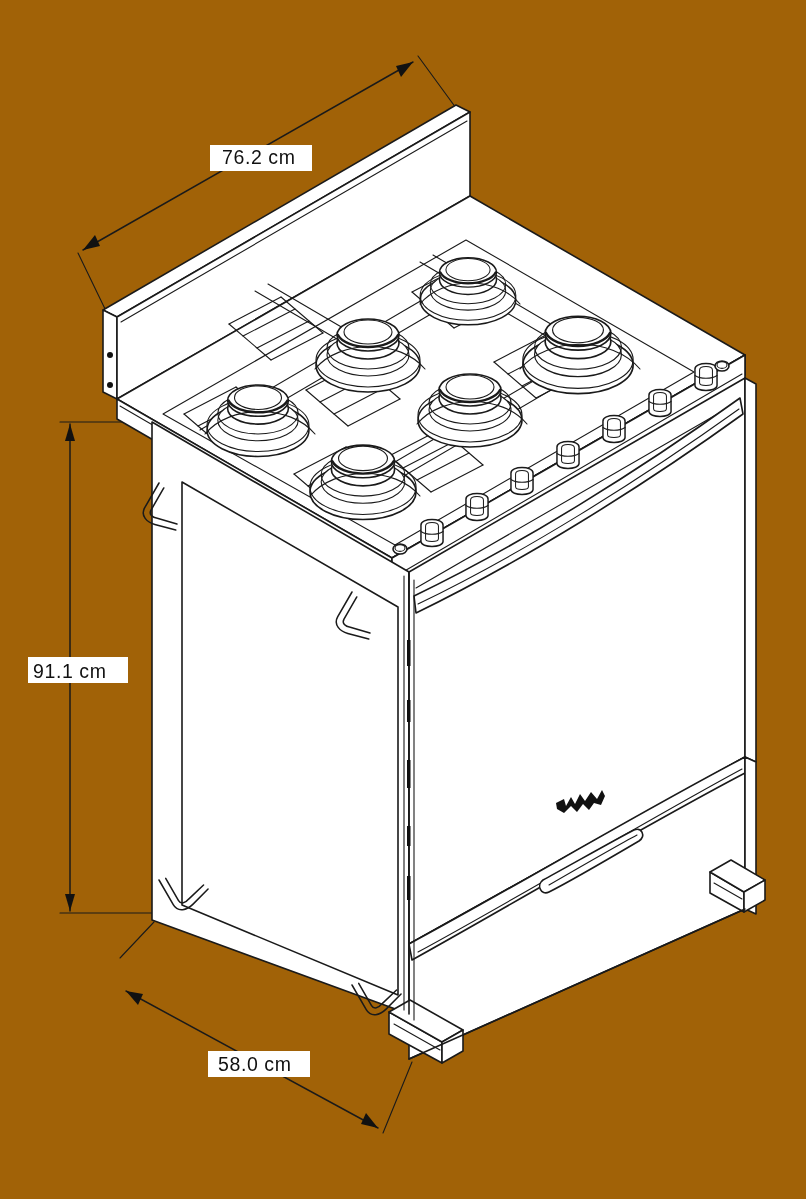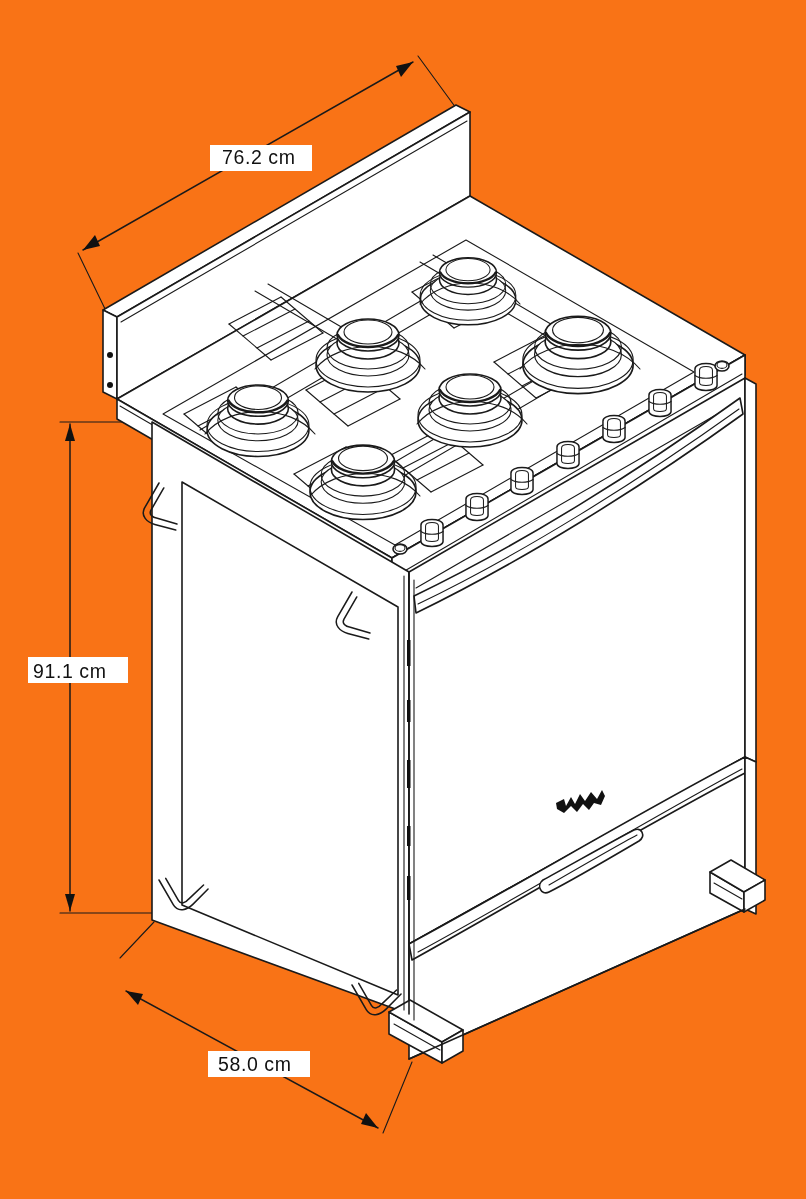--- a/index.html
+++ b/index.html
@@ -10,21 +10,21 @@
   body {
     width: 806px;
     height: 1199px;
     font-family: "Liberation Sans", sans-serif;
     overflow: hidden;
   }
   #drawing-root {
     position: relative;
     width: 806px;
     height: 1199px;
-    background: #f97316;
+    background: #a16207;
   }
   svg.sheet {
     position: absolute;
     left: 0;
     top: 0;
     width: 806px;
     height: 1199px;
     display: block;
   }
   .ln   { fill: none; stroke: #1a1a1a; stroke-width: 1.6; stroke-linejoin: round; stroke-linecap: round; }

